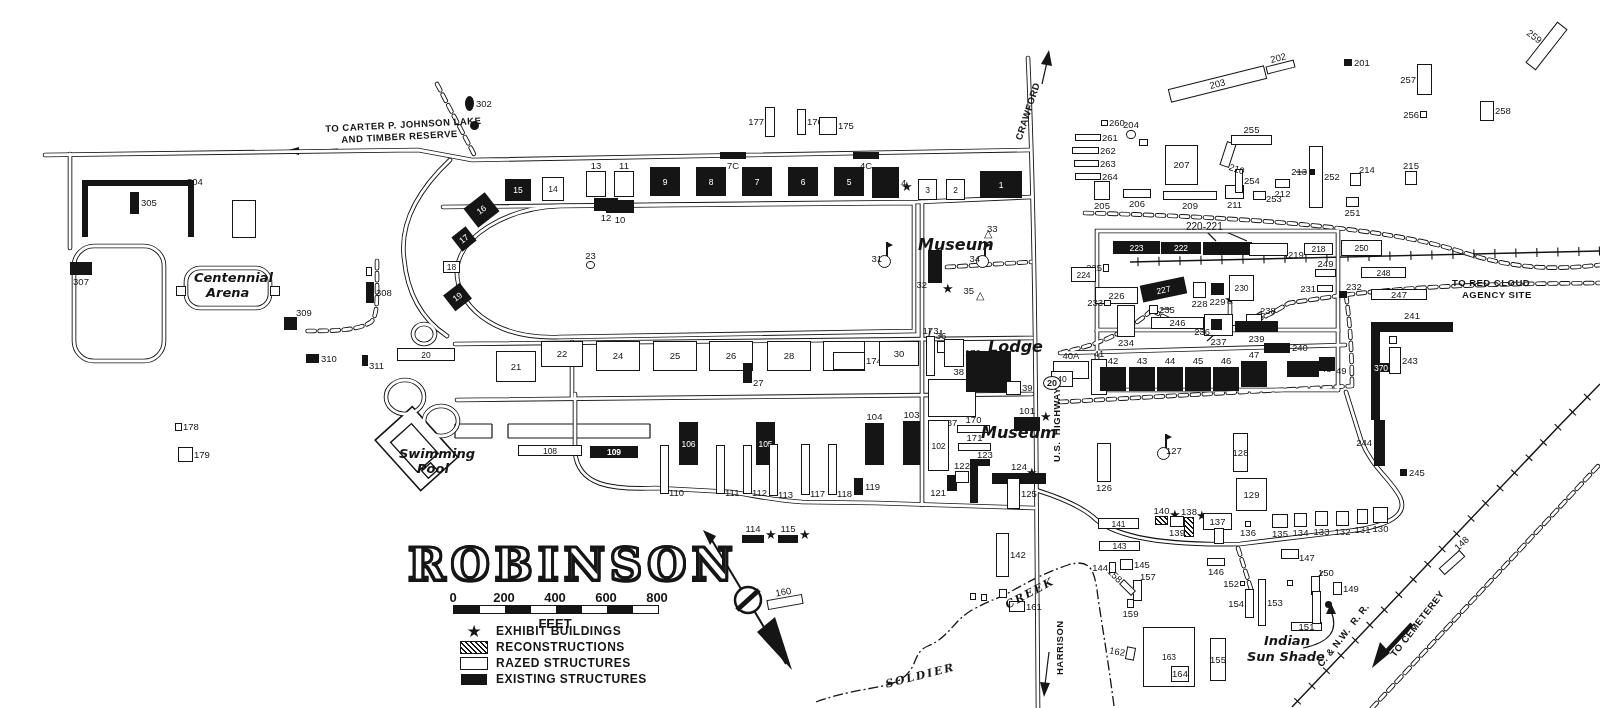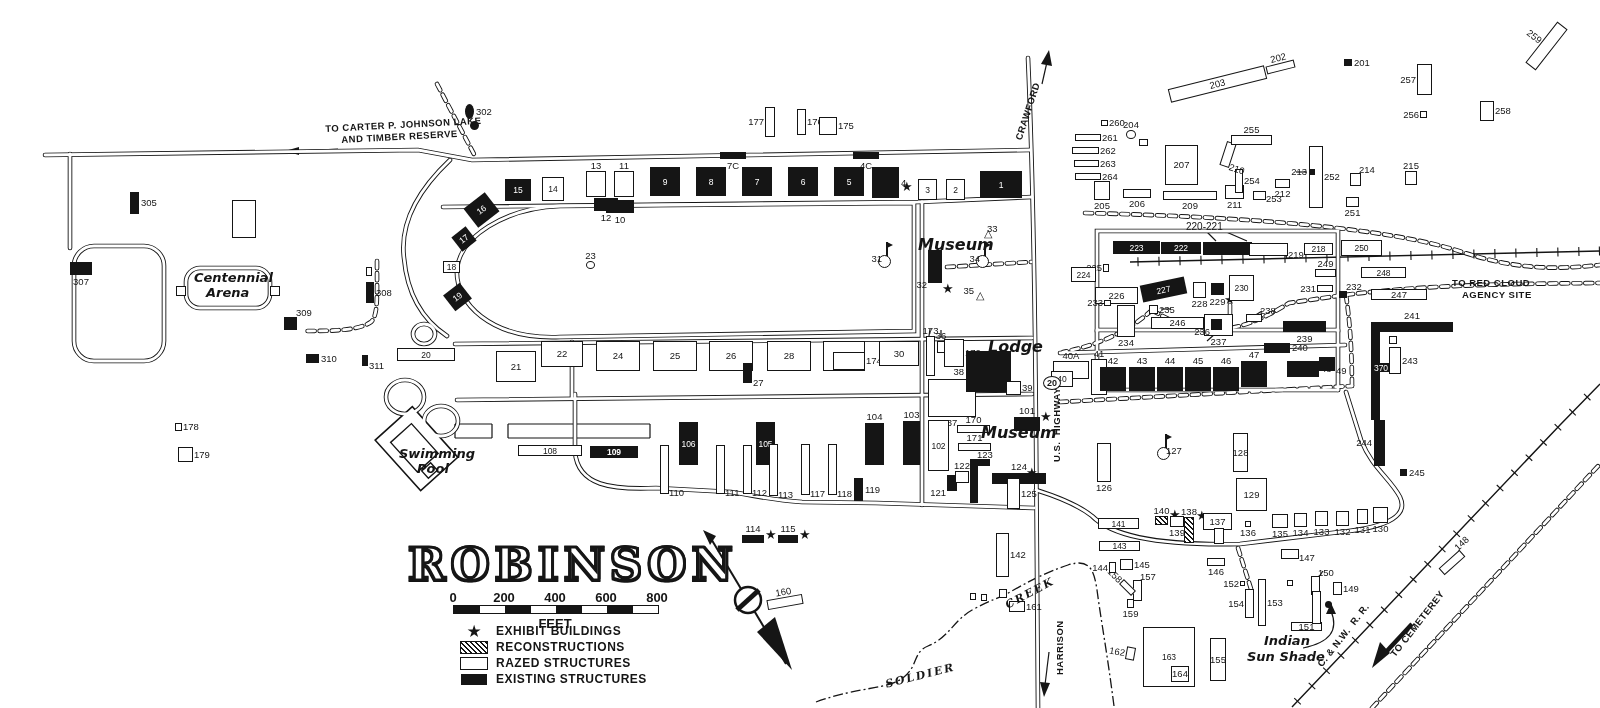--- a/index.html
+++ b/index.html
@@ -247,24 +247,27 @@
       <line x1="1496.7812802042083" y1="484.98891229923066" x2="1503.3050235067292" y2="491.18897466365996" stroke="#151515" stroke-width="1.1"></line>
       <line x1="1511.2478329385833" y1="469.76662226016816" x2="1517.7715762411042" y2="475.96668462459746" stroke="#151515" stroke-width="1.1"></line>
       <line x1="1525.7143856729583" y1="454.54433222110566" x2="1532.2381289754792" y2="460.74439458553496" stroke="#151515" stroke-width="1.1"></line>
       <line x1="1540.1808297059679" y1="439.32220553084585" x2="1546.7049124815321" y2="445.52191068009165" stroke="#151515" stroke-width="1.1"></line>
       <line x1="1554.6476132120208" y1="424.09972162540254" x2="1561.1713565145417" y2="430.29978398983184" stroke="#151515" stroke-width="1.1"></line>
       <line x1="1569.3245108732035" y1="408.9983549486324" x2="1575.766675650234" y2="415.2831391919926" stroke="#151515" stroke-width="1.1"></line>
       <line x1="1583.9893392792258" y1="393.9669027796775" x2="1590.4314370879617" y2="400.2517556675881" stroke="#151515" stroke-width="1.1"></line>
     </svg>
 
   <div id="bldgs">
-      <div class="b b-dot" style="left: 465px; top: 104px; width: 9px; height: 15px;">
+      <div class="b b-dot" style="left: 465px; top: 96px; width: 9px; height: 15px;">
         <span class="bl p-r">302</span>
       </div>
       <div class="b b-dot" style="left: 470px; top: 121px; width: 9px; height: 9px;"></div>
+      <div class="b b-wall" style="left: 82px; top: 180px; width: 112px; height: 57px;">
+        <span class="bl p-tr">304</span>
+      </div>
       <div class="b b-e" style="left: 130px; top: 192px; width: 9px; height: 22px;">
         <span class="bl p-r">305</span>
       </div>
       <div class="b b-r" style="left: 232px; top: 200px; width: 24px; height: 38px;"></div>
       <div class="b b-e" style="left: 70px; top: 262px; width: 22px; height: 13px;">
         <span class="bl p-b">307</span>
       </div>
       <div class="b b-r" style="left: 176px; top: 286px; width: 10px; height: 10px;"></div>
       <div class="b b-r" style="left: 270px; top: 286px; width: 10px; height: 10px;"></div>
       <div class="b b-e" style="left: 366px; top: 282px; width: 8px; height: 21px;">
@@ -507,21 +510,21 @@
       </div>
       <div class="b b-r" style="left: 769px; top: 444px; width: 9px; height: 52px;">
         <span class="bl p-br">113</span>
       </div>
       <div class="b b-r" style="left: 801px; top: 444px; width: 9px; height: 51px;">
         <span class="bl p-br">117</span>
       </div>
       <div class="b b-r" style="left: 828px; top: 444px; width: 9px; height: 51px;">
         <span class="bl p-br">118</span>
       </div>
-      <div class="b b-e" style="left: 854px; top: 478px; width: 9px; height: 23px;">
+      <div class="b b-e" style="left: 854px; top: 478px; width: 9px; height: 17px;">
         <span class="bl p-r">119</span>
       </div>
       <div class="b b-e" style="left: 947px; top: 475px; width: 10px; height: 16px;">
         <span class="bl p-bl">121</span>
       </div>
       <div class="b b-r" style="left: 955px; top: 471px; width: 14px; height: 12px;">
         <span class="bl p-t">122</span>
       </div>
       <div class="b b-e" style="left: 970px; top: 459px; width: 8px; height: 44px;">
         <span class="bl p-tr">123</span>
@@ -554,21 +557,21 @@
       <div class="b b-box" style="left: 1099px; top: 541px; width: 41px; height: 10px;">
         <span class="bl p-in">143</span>
       </div>
       <div class="b b-h" style="left: 1155px; top: 516px; width: 13px; height: 9px;">
         <span class="bl p-t">140</span>
         <span class="bstar" style="left: 13px; top: -9px;">★</span>
       </div>
       <div class="b b-r" style="left: 1170px; top: 516px; width: 14px; height: 11px;">
         <span class="bl p-b">139</span>
       </div>
-      <div class="b b-h" style="left: 1184px; top: 517px; width: 10px; height: 26px;">
+      <div class="b b-h" style="left: 1184px; top: 517px; width: 10px; height: 20px;">
         <span class="bl p-t">138</span>
         <span class="bstar" style="left: 11px; top: -9px;">★</span>
       </div>
       <div class="b b-r" style="left: 1203px; top: 513px; width: 29px; height: 17px;">
         <span class="bl p-in">137</span>
       </div>
       <div class="b b-r" style="left: 1214px; top: 528px; width: 10px; height: 16px;"></div>
       <div class="b b-r" style="left: 1245px; top: 521px; width: 6px; height: 6px;">
         <span class="bl p-b">136</span>
       </div>
@@ -825,21 +828,21 @@
       </div>
       <div class="b b-r" style="left: 1204px; top: 314px; width: 29px; height: 22px;">
         <span class="bl p-b">237</span>
       </div>
       <div class="b b-e" style="left: 1211px; top: 319px; width: 11px; height: 11px;">
         <span class="bl p-bl">236</span>
       </div>
       <div class="b b-r" style="left: 1246px; top: 314px; width: 16px; height: 8px;">
         <span class="bl p-tr">238</span>
       </div>
-      <div class="b b-e" style="left: 1235px; top: 321px; width: 43px; height: 11px; margin-left: 48px;">
+      <div class="b b-e" style="left: 1235px; top: 321px; width: 43px; height: 11px;">
         <span class="bl p-b">239</span>
       </div>
       <div class="b b-e" style="left: 1371px; top: 322px; width: 82px; height: 10px;">
         <span class="bl p-t">241</span>
       </div>
       <div class="b b-e" style="left: 1371px; top: 322px; width: 9px; height: 98px;"></div>
       <div class="b b-e" style="left: 1373px; top: 363px; width: 16px; height: 9px;">
         <span class="bl p-in wh">370</span>
       </div>
       <div class="b b-r" style="left: 1389px; top: 347px; width: 12px; height: 27px;">

